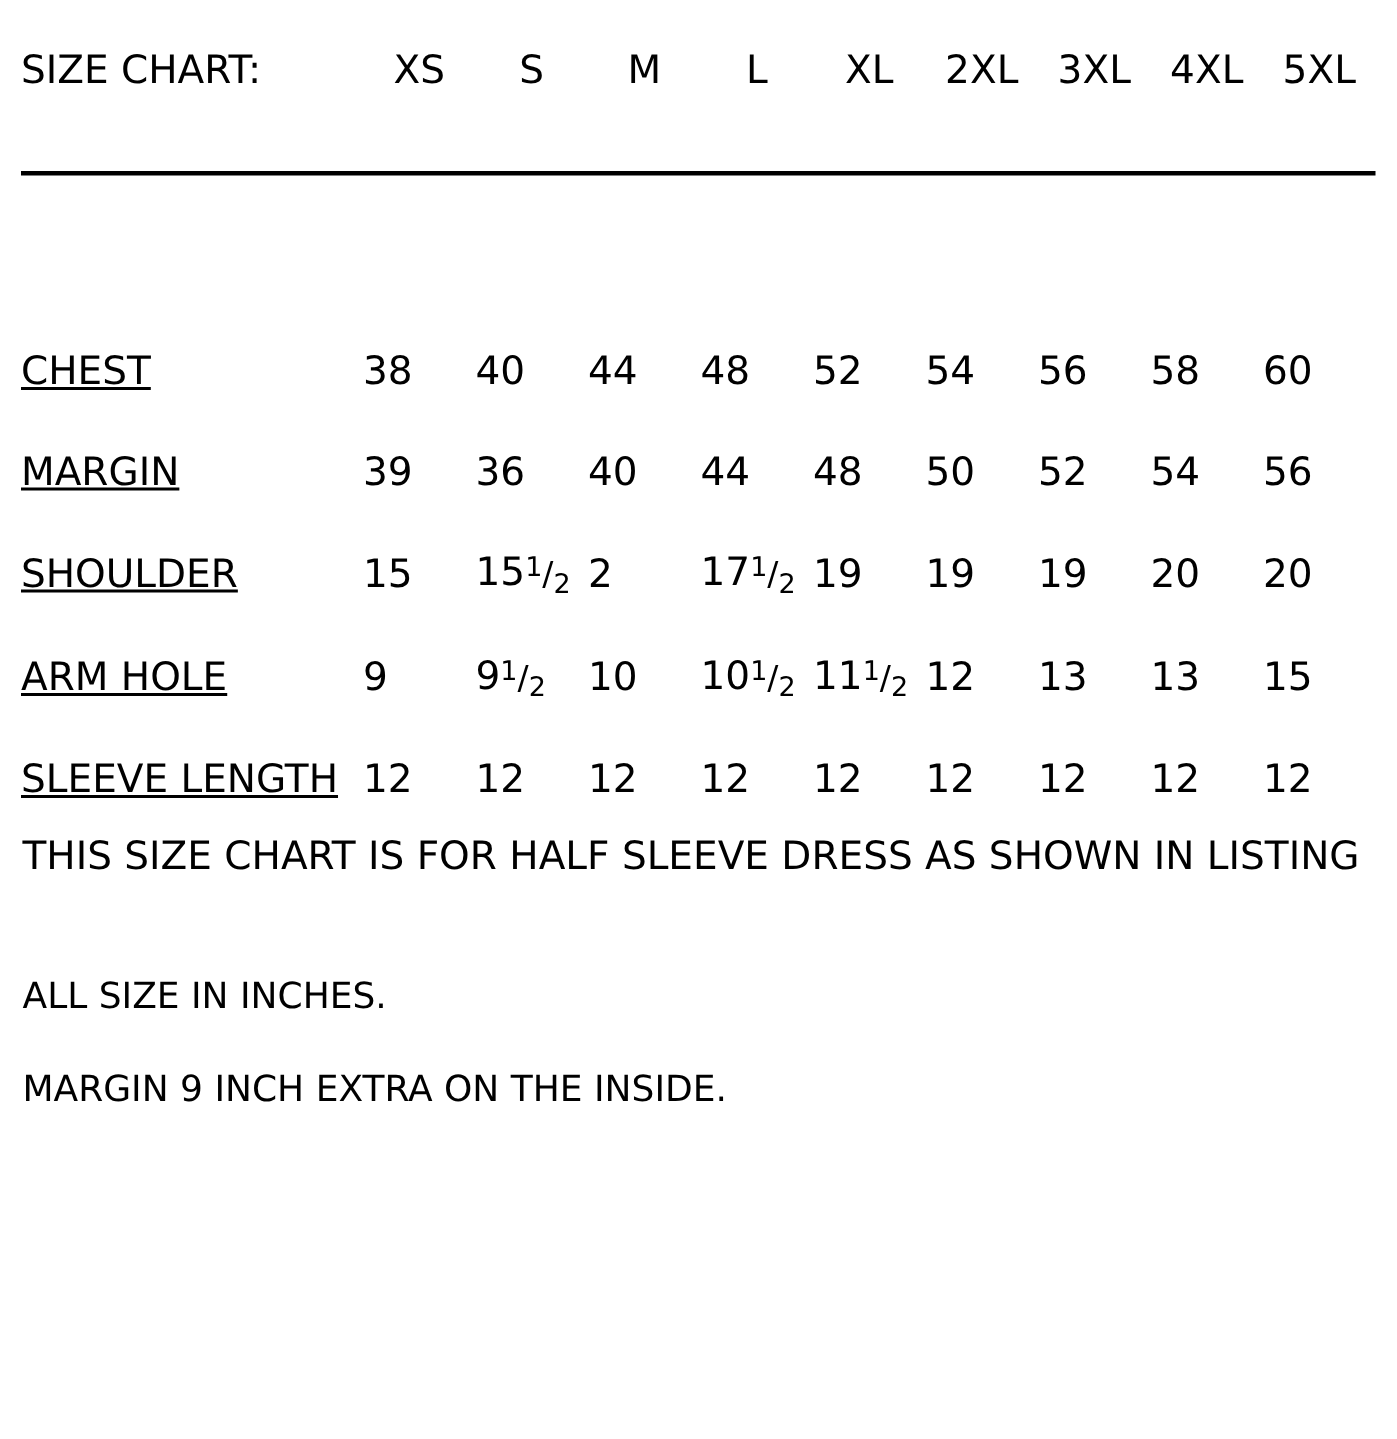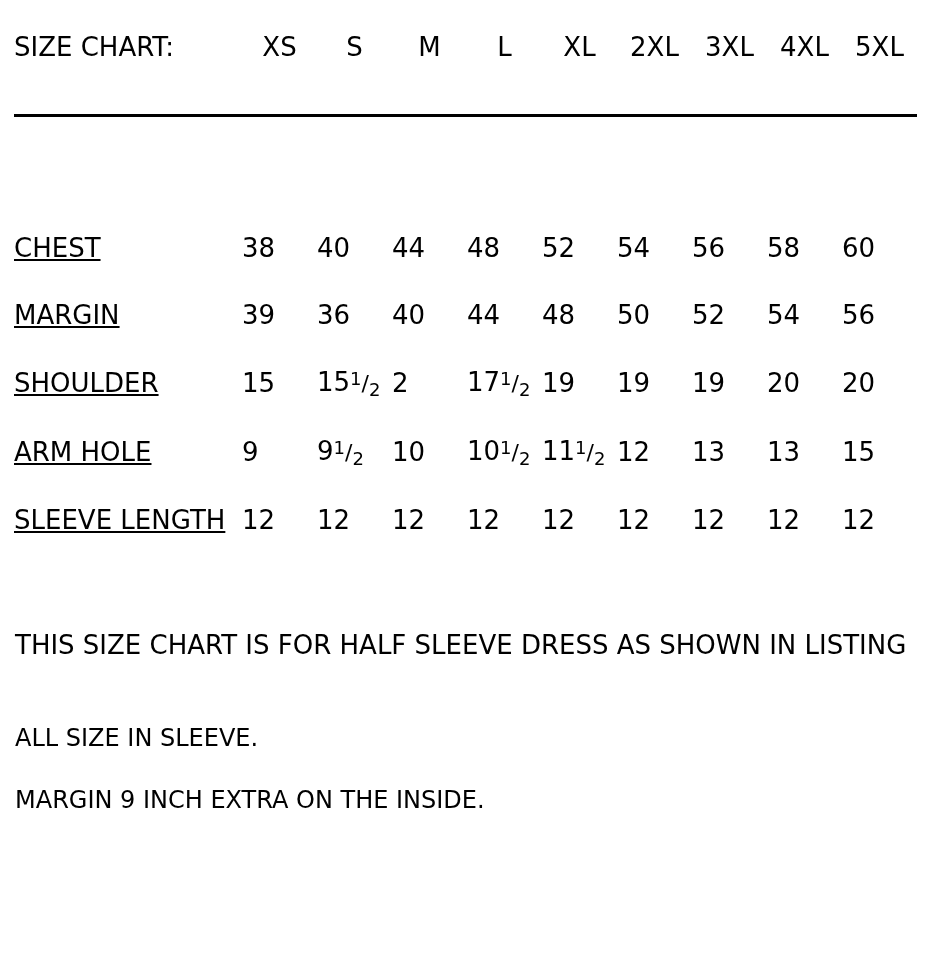--- a/index.html
+++ b/index.html
@@ -79,21 +79,20 @@
   }
   .frac {
     font-size: 18px;
     vertical-align: baseline;
     position: relative;
   }
   .frac .num { position: relative; top: -6px; font-size: 18px; }
   .frac .sl  { font-size: 22px; }
   .frac .den { position: relative; top: 5px; font-size: 18px; }
   .notes {
-    margin-top: 74px;
     padding-left: 1px;
   }
   .note-main {
     font-size: 26px;
     line-height: 34px;
     margin-bottom: 60px;
     white-space: nowrap;
   }
   .note-line {
     font-size: 24px;
@@ -209,18 +208,18 @@
         <td class="cell">12</td>
         <td class="cell">12</td>
         <td class="cell">12</td>
       </tr>
 
     </tbody>
   </table>
 
   <div class="notes">
     <div class="note-main">THIS SIZE CHART IS FOR HALF SLEEVE DRESS AS SHOWN IN LISTING</div>
-    <div class="note-line">ALL SIZE IN SLEEVE.</div>
+    <div class="note-line">ALL SIZE IN INCHES.</div>
     <div class="note-line">MARGIN 9 INCH EXTRA ON THE INSIDE.</div>
 
   </div>
 
 </div>
 
 </body></html>

